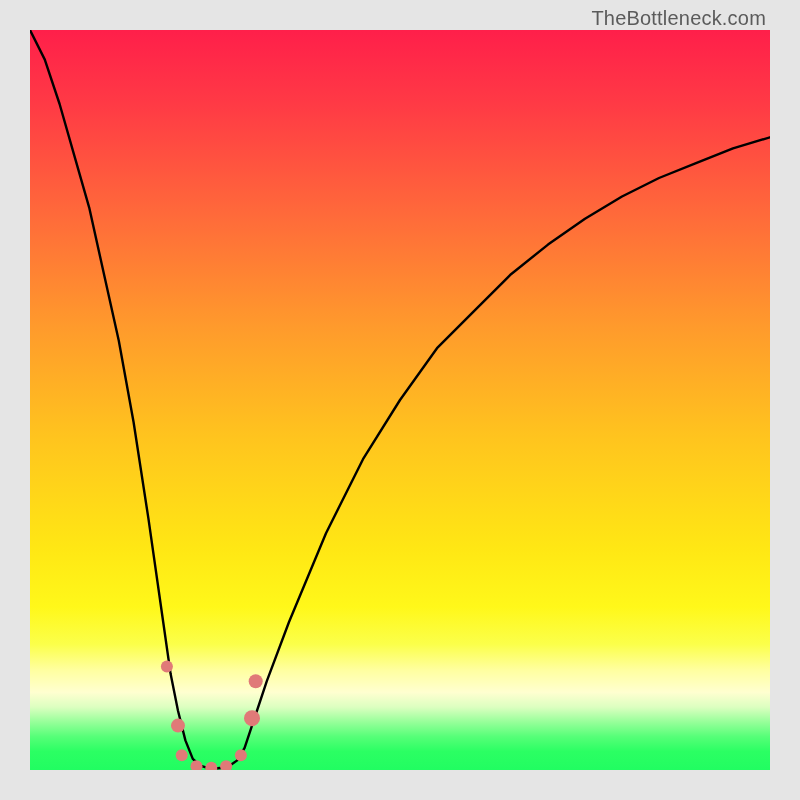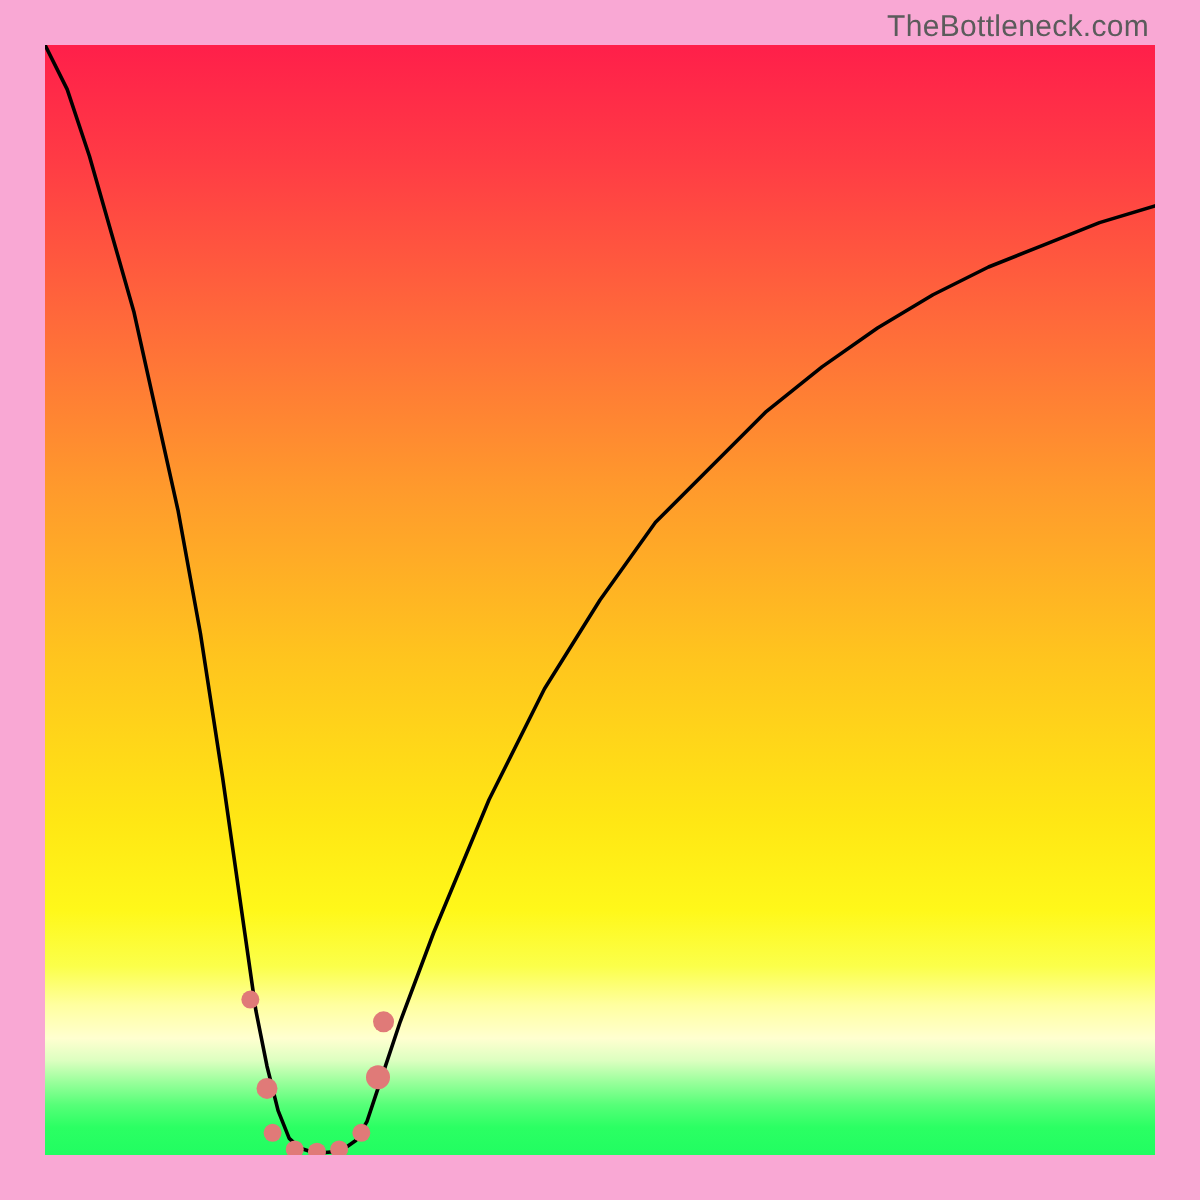--- a/index.html
+++ b/index.html
@@ -8,21 +8,21 @@
     width: 800px;
     height: 800px;
     background: #000;
     overflow: hidden;
     font-family: Arial, Helvetica, sans-serif;
   }
   .frame {
     position: relative;
     width: 800px;
     height: 800px;
-    background: #f9a8d4;
+    background: #e5e5e5;
   }
   .plot-area {
     position: absolute;
     left: 30px;
     top: 30px;
     width: 740px;
     height: 740px;
   }
   .gradient-bg {
     position: absolute;

